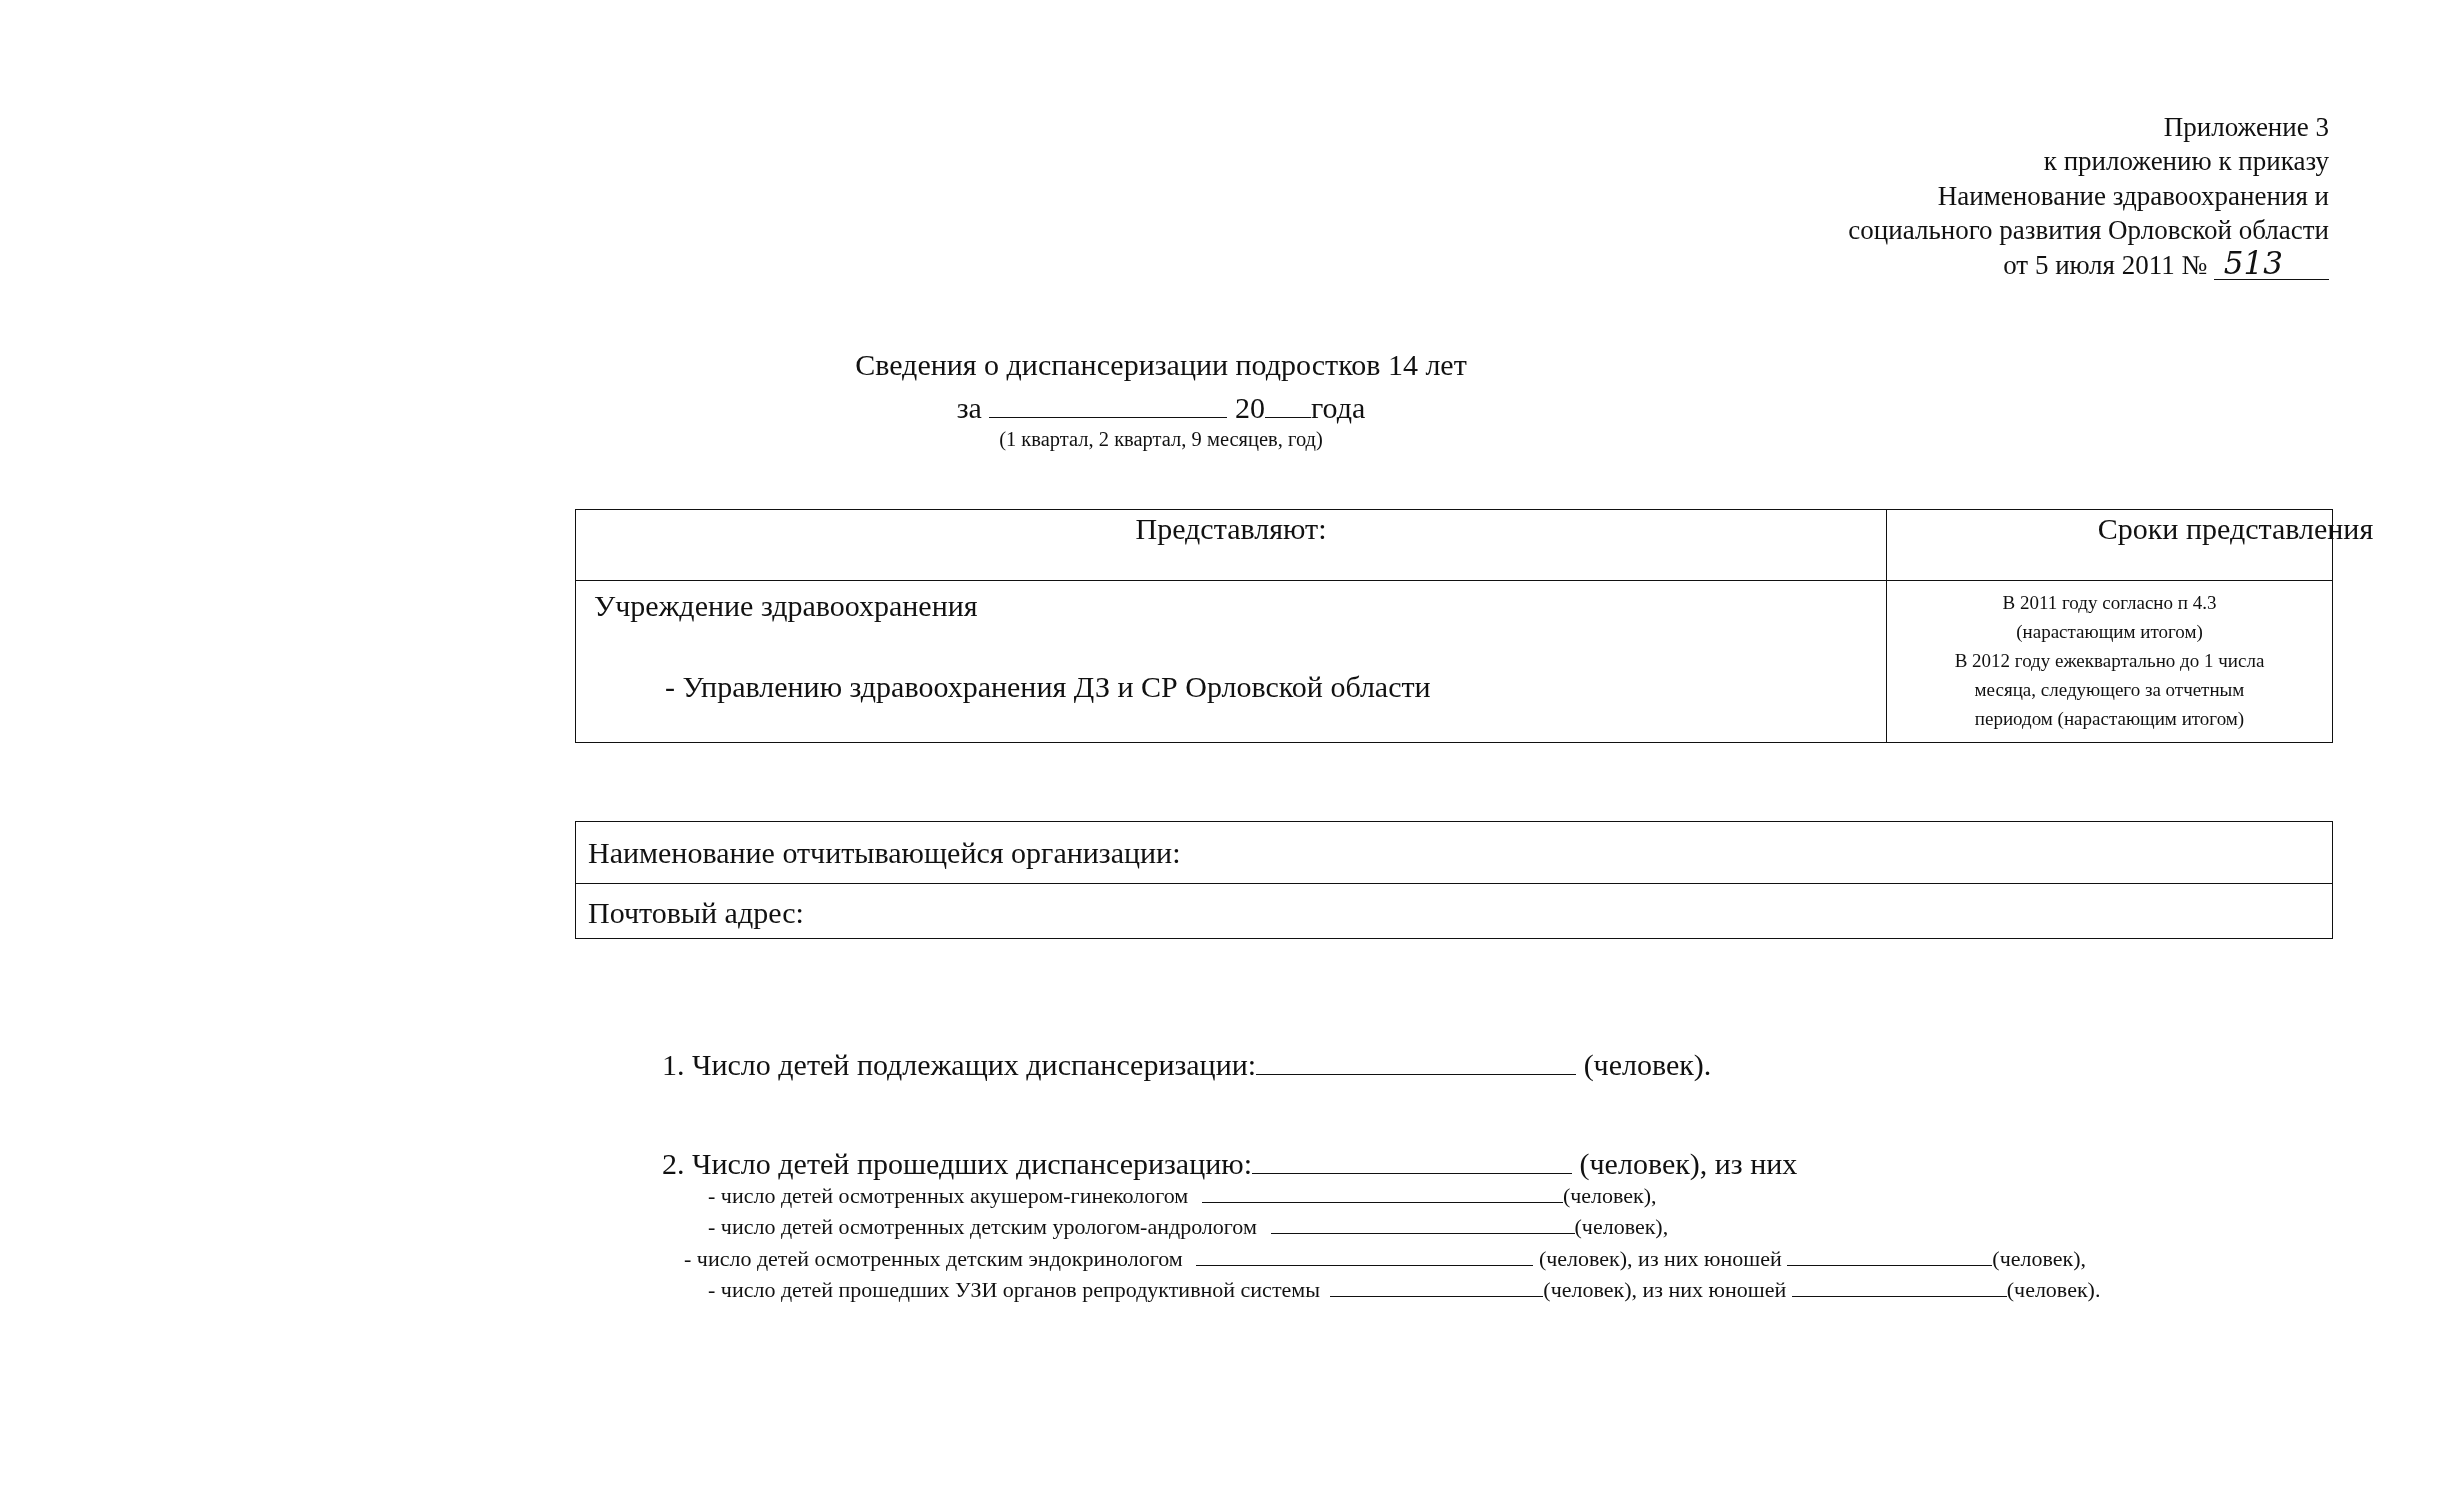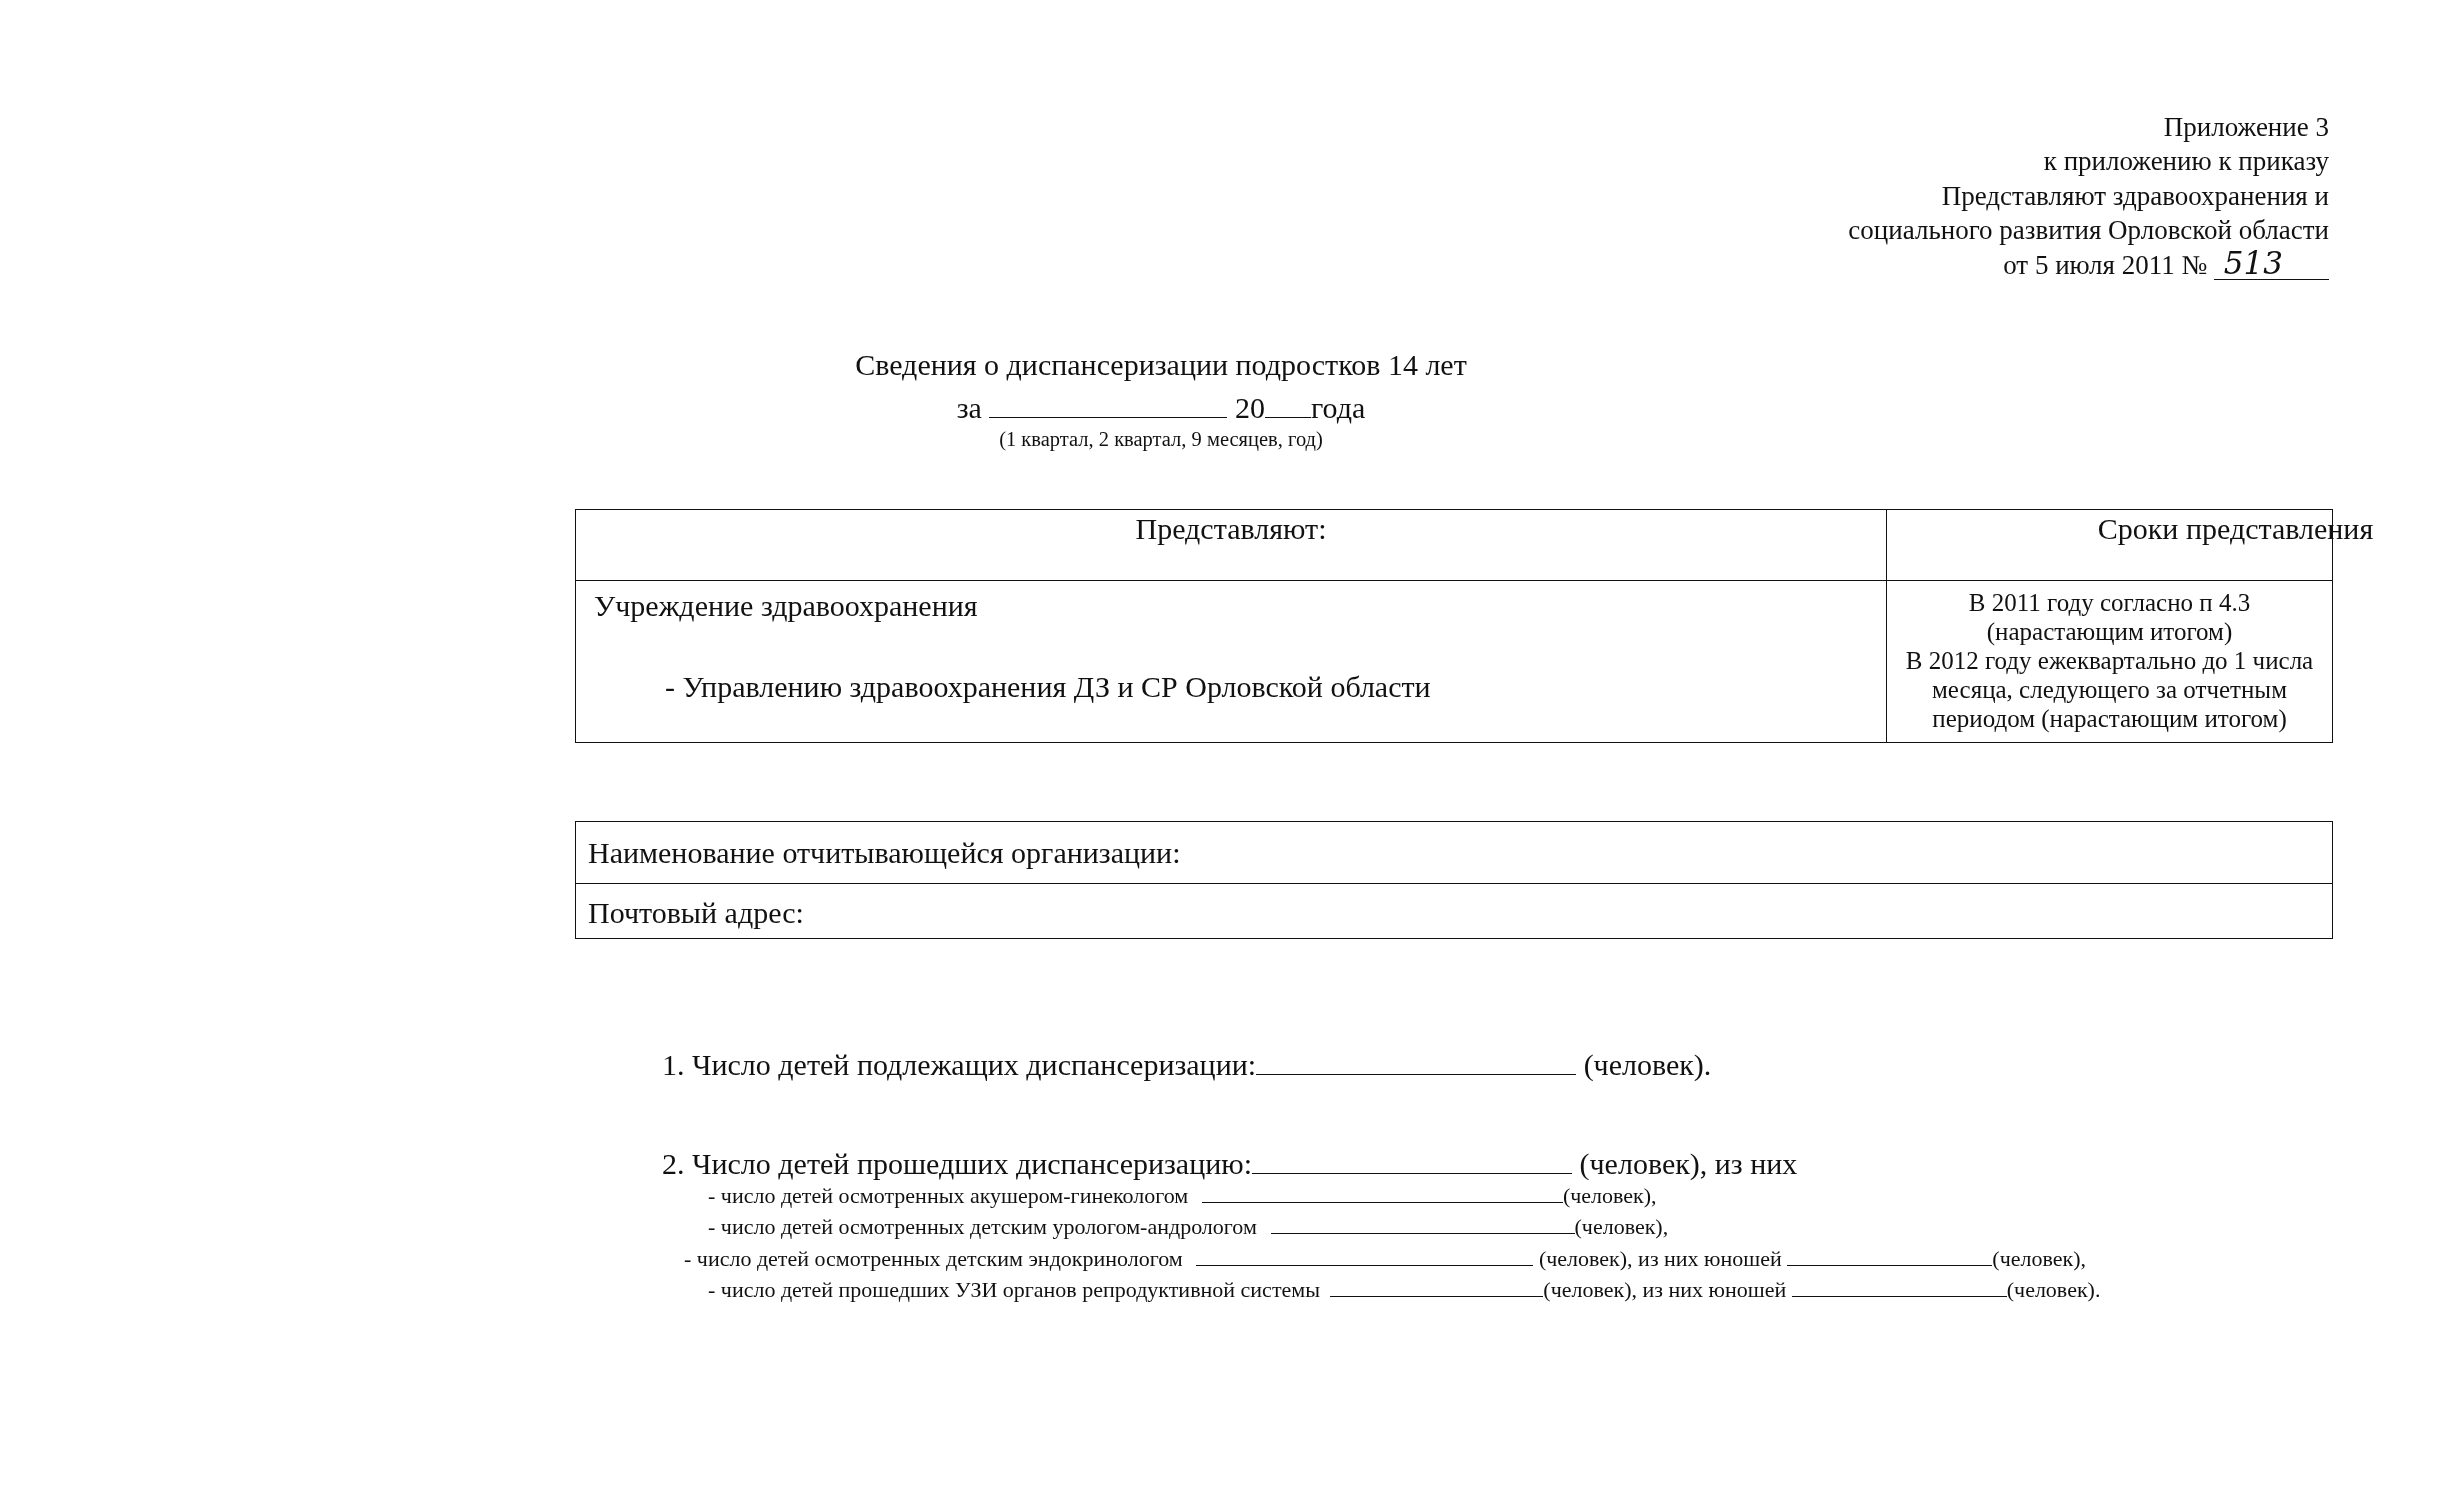--- a/index.html
+++ b/index.html
@@ -15,30 +15,30 @@
          font-family:"DejaVu Serif", serif; }
   .title { left:0; width:2010px; text-align:center; padding-left:312px; box-sizing:border-box; }
   .t1 { font-size:30px; }
   .sub { font-size:20.5px; }
   .blank { display:inline-block; border-bottom:1.6px solid #111; height:1em; vertical-align:baseline; }
   .tbl { position:absolute; border:1.6px solid #111; box-sizing:border-box; }
   .hline { position:absolute; height:0; border-top:1.6px solid #111; }
   .vline { position:absolute; width:0; border-left:1.6px solid #111; }
   .cell-text { position:absolute; white-space:nowrap; }
   .big { font-size:30px; }
-  .small { font-size:25px; line-height:29px; text-align:center; }
+  .small { font-size:19px; line-height:29px; text-align:center; }
   .item { font-size:30px; }
   .sub-item { font-size:22px; }
 </style>
 </head>
 <body>
 
 <div class="abs hdr" style="top:110px;">Приложение 3</div>
 <div class="abs hdr" style="top:144px;">к приложению к приказу</div>
-<div class="abs hdr" style="top:179px;">Представляют здравоохранения и</div>
+<div class="abs hdr" style="top:179px;">Наименование здравоохранения и</div>
 <div class="abs hdr" style="top:213px;">социального развития Орловской области</div>
 <div class="abs hdr" style="top:248px;">
   <span>от 5 июля 2011 №</span>
   <span class="sig">513</span>
 </div>
 
 <div class="abs title t1" style="top:348px;">Сведения о диспансеризации подростков 14 лет</div>
 <div class="abs title t1" style="top:387px;">
   <span>за</span>
   <span class="blank" style="width:238px;"></span>

